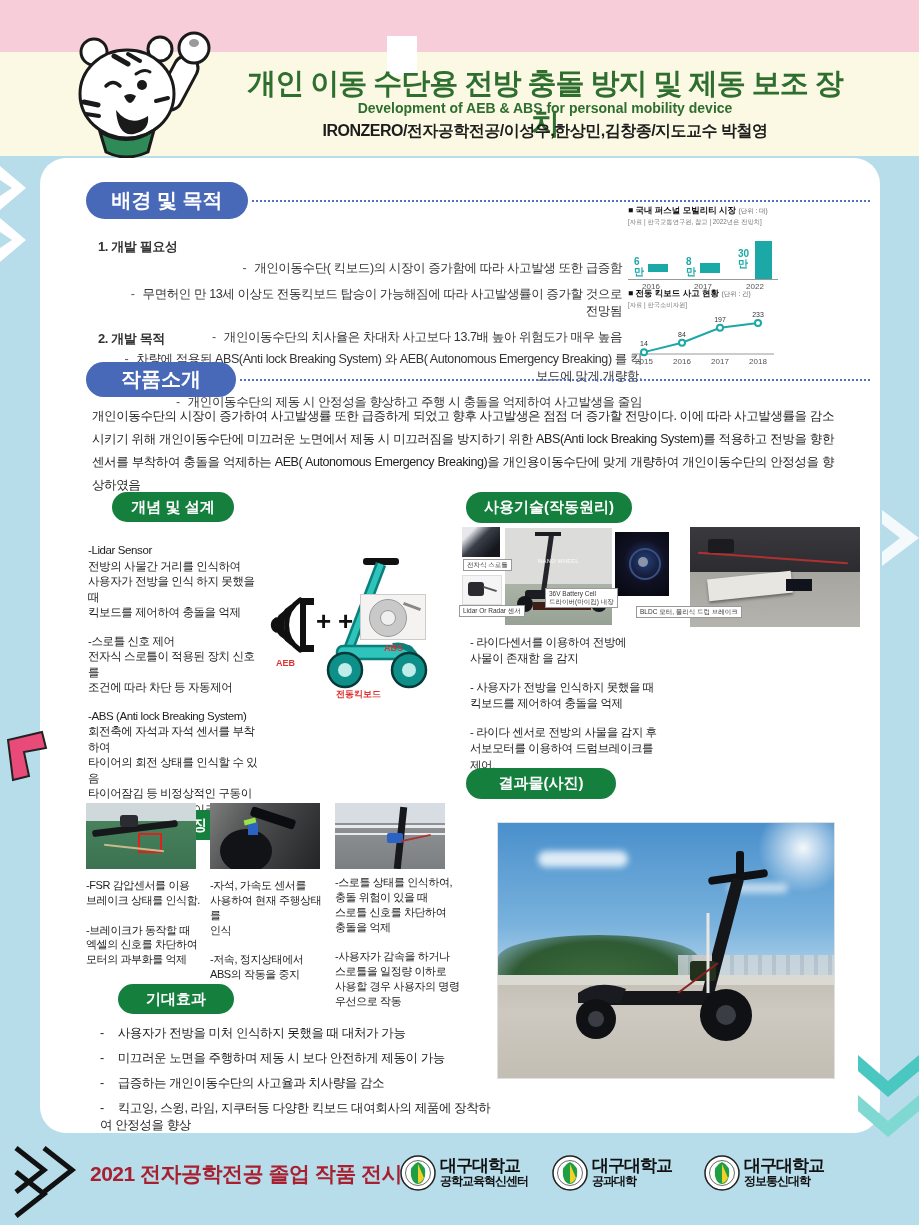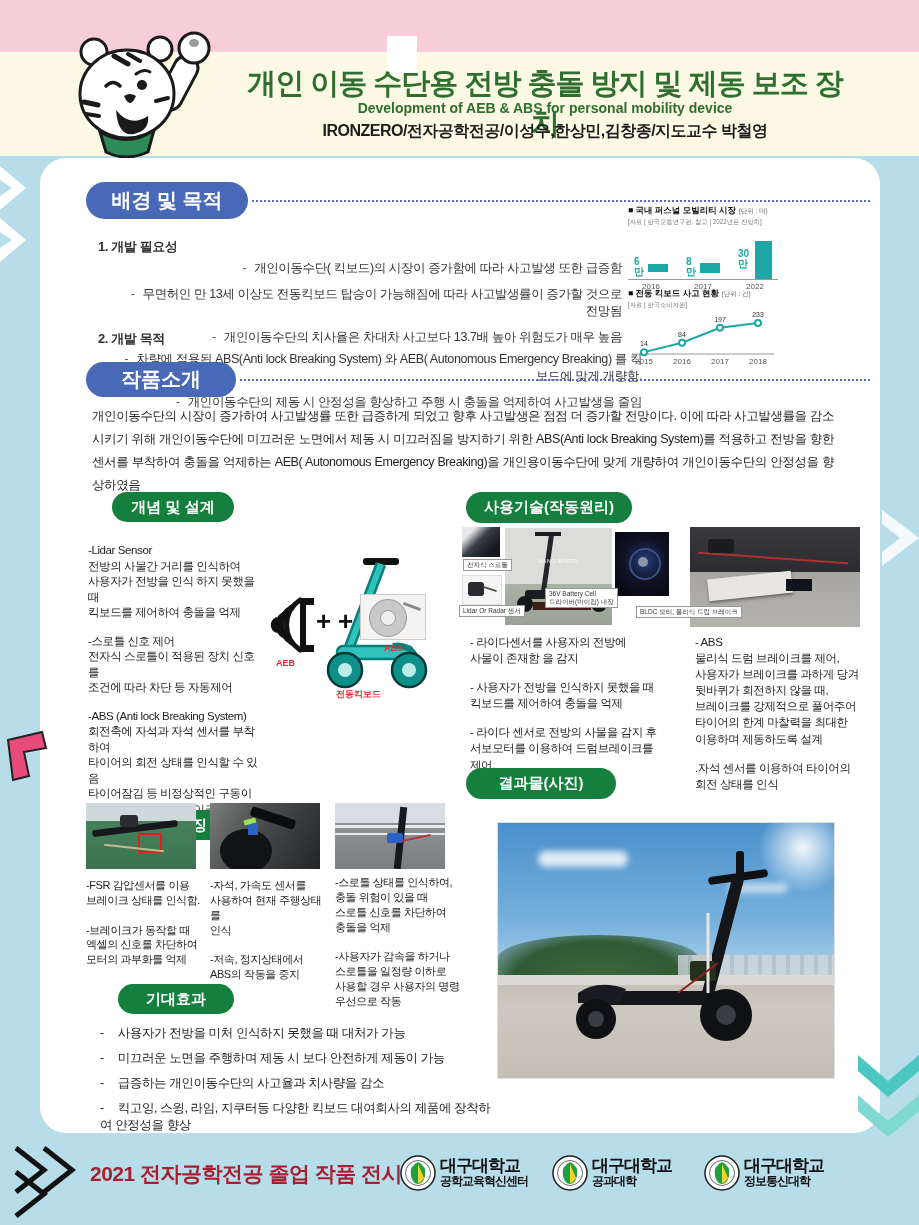--- a/index.html
+++ b/index.html
@@ -264,38 +264,27 @@
   <div class="chip" style="left:636px;top:606px;">BLDC 모터, 물리식 드럼 브레이크</div>
 
   <div class="photo" style="left:690px;top:527px;width:170px;height:100px;background:linear-gradient(#3a3a3e 0%,#2c2c30 45%,#a7a5a0 45%,#b5b3ae 100%);">
     <div class="abs" style="left:18px;top:48px;width:84px;height:22px;background:#e8e6e1;transform:rotate(-6deg);box-shadow:0 2px 3px rgba(0,0,0,.4);"></div>
     <div class="abs" style="left:96px;top:52px;width:26px;height:12px;background:#10131c;"></div>
     <div class="abs" style="left:8px;top:30px;width:150px;height:2px;background:#b03030;transform:rotate(4deg);"></div>
     <div class="abs" style="left:18px;top:12px;width:26px;height:14px;background:#1a1c20;border-radius:3px;"></div>
   </div>
 
   <div class="abs" style="left:470px;top:634px;width:210px;">
-    <div class="tech-par pre kr">- 라이다센서를 사용자의 전방에
+    <div class="tech-par pre kr">- 라이다센서를 이용하여 전방에
 사물이 존재함 을 감지</div>
     <div class="tech-par pre kr">- 사용자가 전방을 인식하지 못했을 때
 킥보드를 제어하여 충돌을 억제</div>
     <div class="tech-par pre kr">- 라이다 센서로 전방의 사물을 감지 후
 서보모터를 이용하여 드럼브레이크를
 제어.</div>
-  </div>
-  <div class="abs" style="left:695px;top:634px;width:180px;">
-    <div class="tech-par pre kr">- ABS
-물리식 드럼 브레이크를 제어,
-사용자가 브레이크를 과하게 당겨
-뒷바퀴가 회전하지 않을 때,
-브레이크를 강제적으로 풀어주어
-타이어의 한계 마찰력을 최대한
-이용하며 제동하도록 설계</div>
-    <div class="tech-par pre kr">.자석 센서를 이용하여 타이어의
-회전 상태를 인식</div>
   </div>
 
   <div class="pill pill-green" style="left:108px;top:810px;width:122px;height:30px;margin-left:6px;">작품 특징</div>
 
   <div class="photo" style="left:86px;top:803px;width:110px;height:66px;background:linear-gradient(#cfd8da 0%,#cfd8da 28%,#47825c 28%,#3c7251 100%);">
     <div class="abs" style="left:6px;top:22px;width:86px;height:7px;background:#17181c;transform:rotate(-7deg);border-radius:3px;"></div>
     <div class="abs" style="left:34px;top:12px;width:18px;height:12px;background:#2a2c32;border-radius:3px;"></div>
     <div class="abs" style="left:52px;top:30px;width:20px;height:16px;border:2px solid #e02020;"></div>
     <div class="abs" style="left:18px;top:44px;width:60px;height:2px;background:#c9b98a;transform:rotate(6deg);"></div>
   </div>

